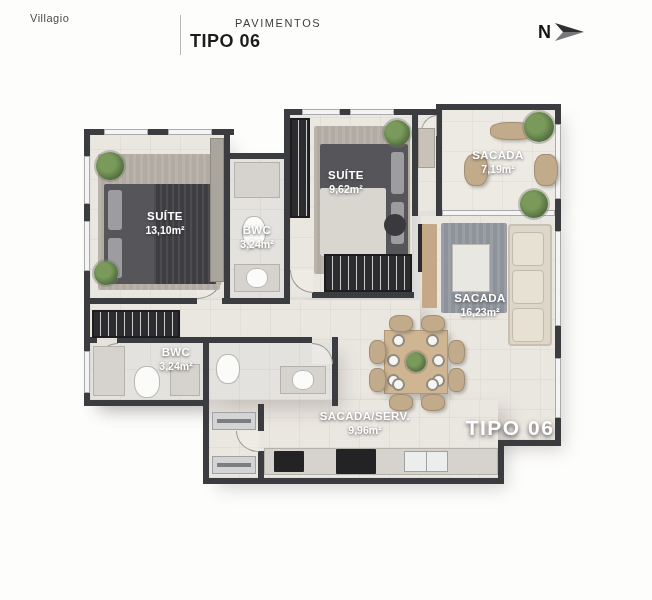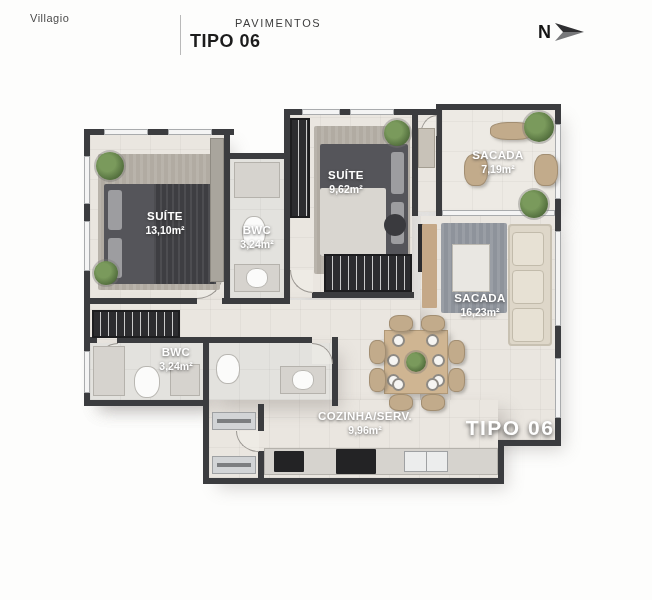--- a/index.html
+++ b/index.html
@@ -228,19 +228,19 @@
     </div>
     <div class="rlabel" style="left:336px;top:196px">
       <span class="rname">SACADA</span>
       <span class="rarea">16,23m²</span>
     </div>
     <div class="rlabel" style="left:32px;top:250px">
       <span class="rname">BWC</span>
       <span class="rarea">3,24m²</span>
     </div>
     <div class="rlabel" style="left:211px;top:314px;width:140px">
-      <span class="rname">COZINHA/SERV.</span>
+      <span class="rname">SACADA/SERV.</span>
       <span class="rarea">9,96m²</span>
     </div>
     <div class="stamp" style="left:351px;top:320px">TIPO 06</div>
 
   </div>
 </div>
 
 </body></html>

